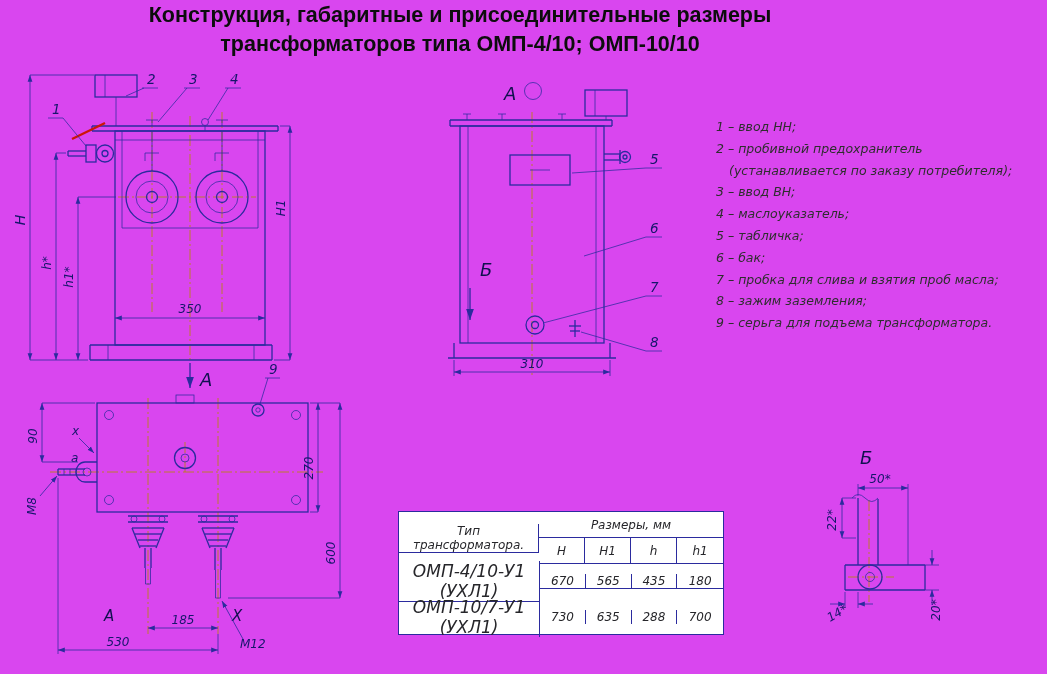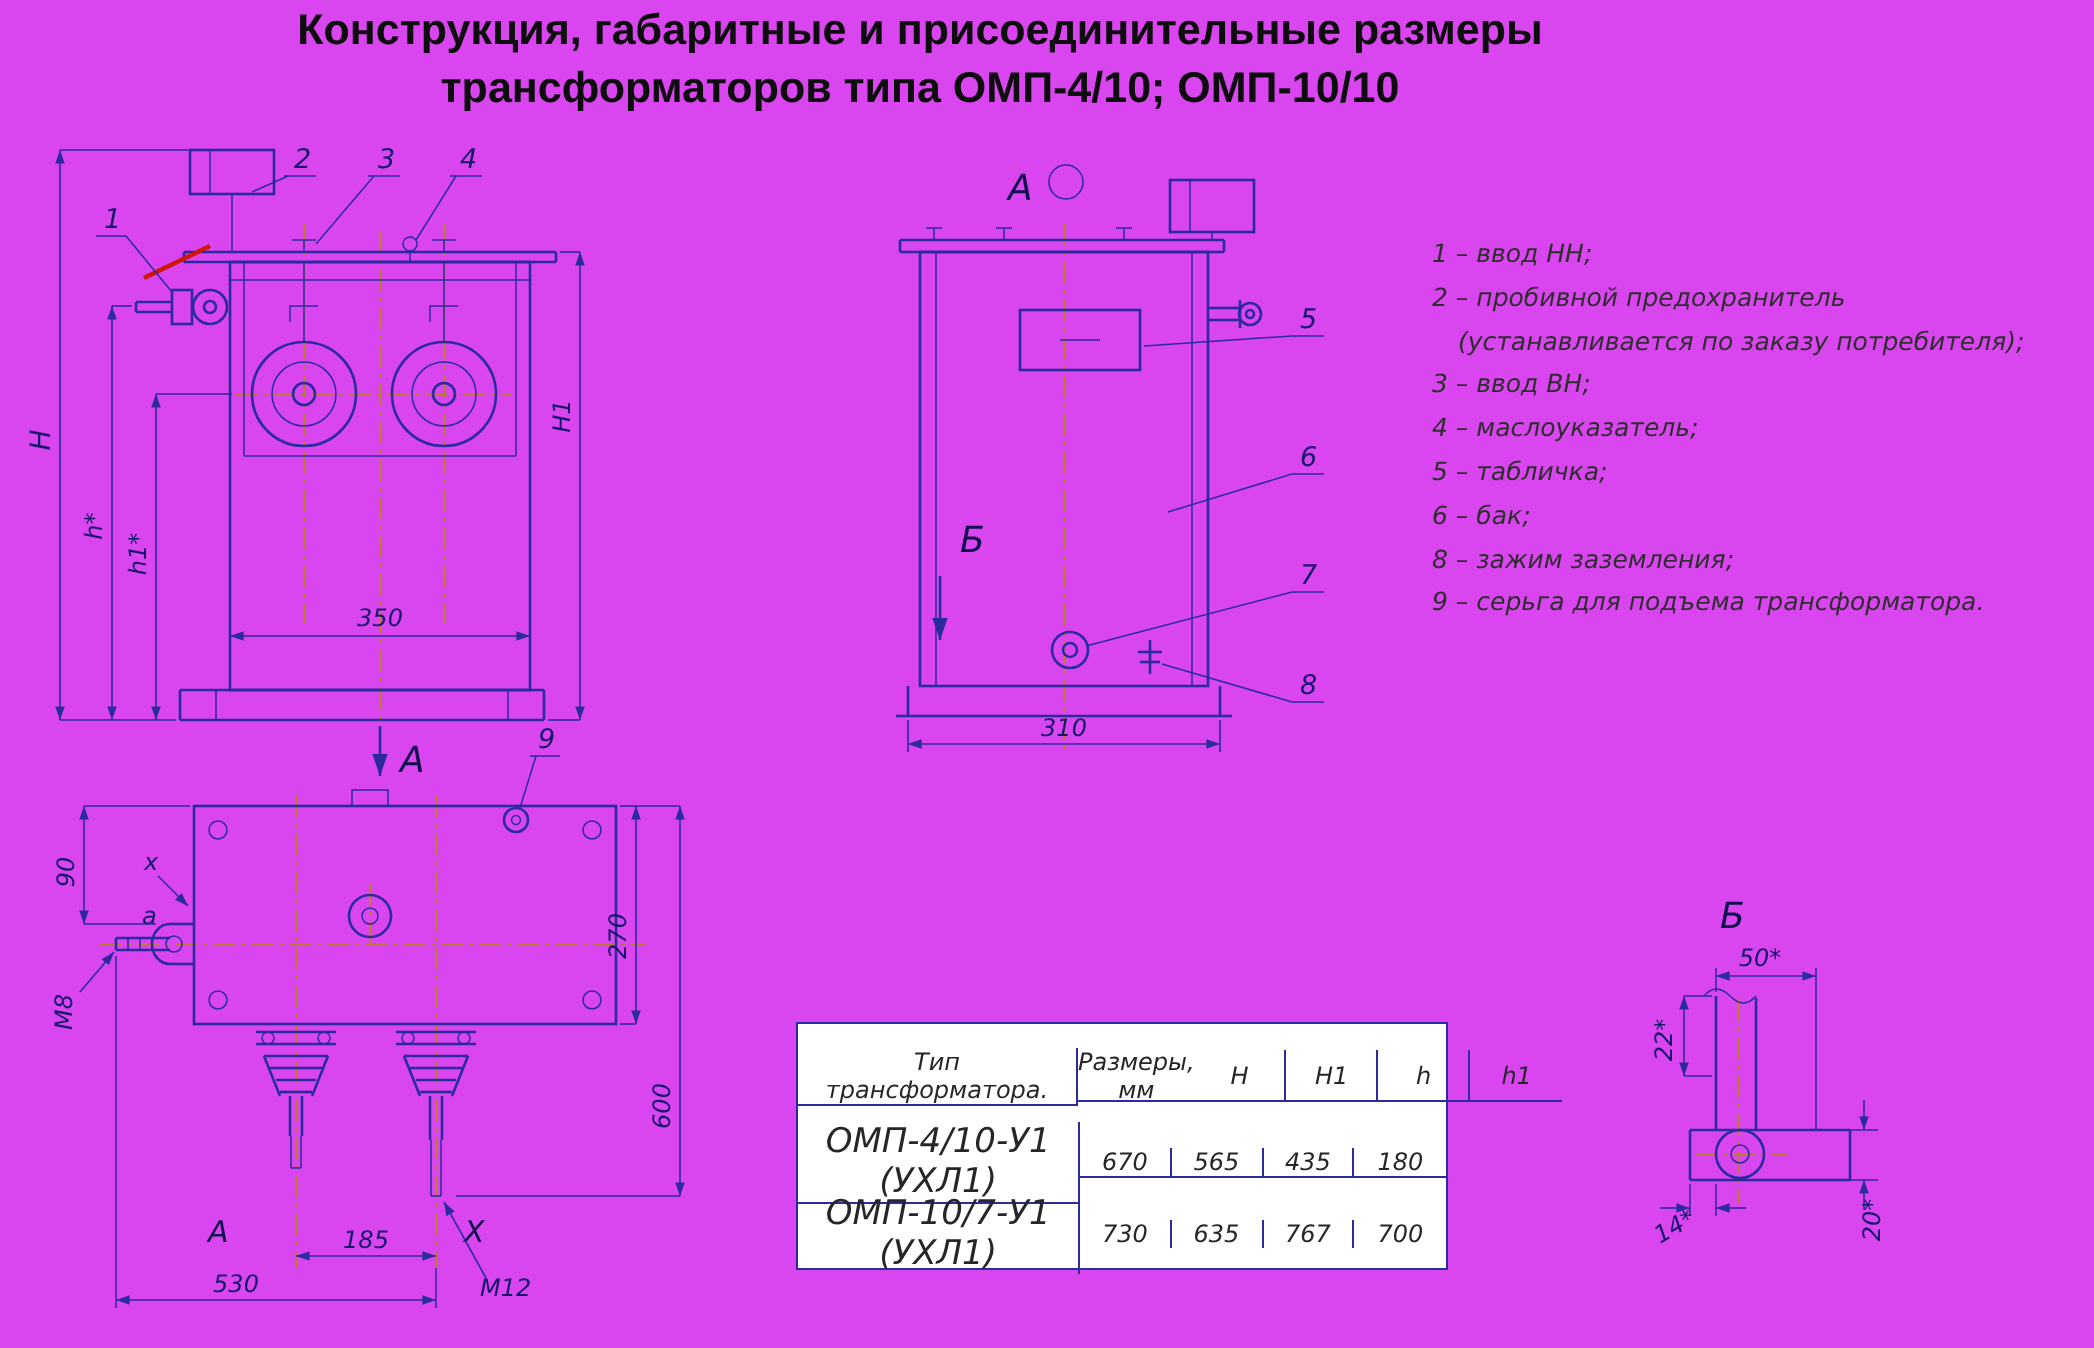--- a/index.html
+++ b/index.html
@@ -261,20 +261,21 @@
   </svg>
 
   <div class="legend">
     <div class="li">1 – ввод НН;</div>
     <div class="li">2 – пробивной предохранитель</div>
     <div class="li cont">(устанавливается по заказу потребителя);</div>
     <div class="li">3 – ввод ВН;</div>
     <div class="li">4 – маслоуказатель;</div>
     <div class="li">5 – табличка;</div>
     <div class="li">6 – бак;</div>
+    <div class="li">7 – пробка для слива и взятия проб масла;</div>
     <div class="li">8 – зажим заземления;</div>
     <div class="li">9 – серьга для подъема трансформатора.</div>
   </div>
 
   <svg class="v" style="left:18px;top:358px" width="346" height="316" viewBox="0 0 346 316">
     <g class="cl">
       <line x1="32" y1="114" x2="305" y2="114"></line>
       <line x1="130" y1="40" x2="130" y2="276"></line>
       <line x1="200" y1="40" x2="200" y2="276"></line>
       <line x1="167" y1="84" x2="167" y2="116"></line>
@@ -392,42 +393,42 @@
     </g>
     <text class="dt" x="100" y="288" text-anchor="middle">530</text>
   </svg>
 
   <div class="tbl">
     <div class="trow" style="height:52px">
       <div class="tc w-type">
         <div>Тип</div>
         <div>трансформатора.</div>
       </div>
-      <div style="display:flex;flex-direction:row;width:184px">
+      <div style="display:flex;flex-direction:column;width:184px">
         <div class="tc noright" style="height:26px;width:184px">Размеры, мм</div>
         <div style="display:flex;height:26px">
           <div class="tc w-num">Н</div>
           <div class="tc w-num">Н1</div>
           <div class="tc w-num">h</div>
           <div class="tc w-num noright">h1</div>
         </div>
       </div>
     </div>
     <div class="trow" style="height:35px">
       <div class="tc w-type typename">ОМП-4/10-У1 (УХЛ1)</div>
       <div class="tc w-num">670</div>
       <div class="tc w-num">565</div>
       <div class="tc w-num">435</div>
       <div class="tc w-num noright">180</div>
     </div>
     <div class="trow" style="height:35px">
       <div class="tc w-type typename nobottom">ОМП-10/7-У1 (УХЛ1)</div>
       <div class="tc w-num nobottom">730</div>
       <div class="tc w-num nobottom">635</div>
-      <div class="tc w-num nobottom">767</div>
+      <div class="tc w-num nobottom">288</div>
       <div class="tc w-num noright nobottom">700</div>
     </div>
   </div>
 
   <svg class="v" style="left:812px;top:440px" width="212" height="232" viewBox="0 0 212 232">
     <text class="big" x="48" y="24">Б</text>
     <g class="cl">
       <line x1="36" y1="137" x2="82" y2="137"></line>
       <line x1="57" y1="60" x2="57" y2="162"></line>
     </g>

